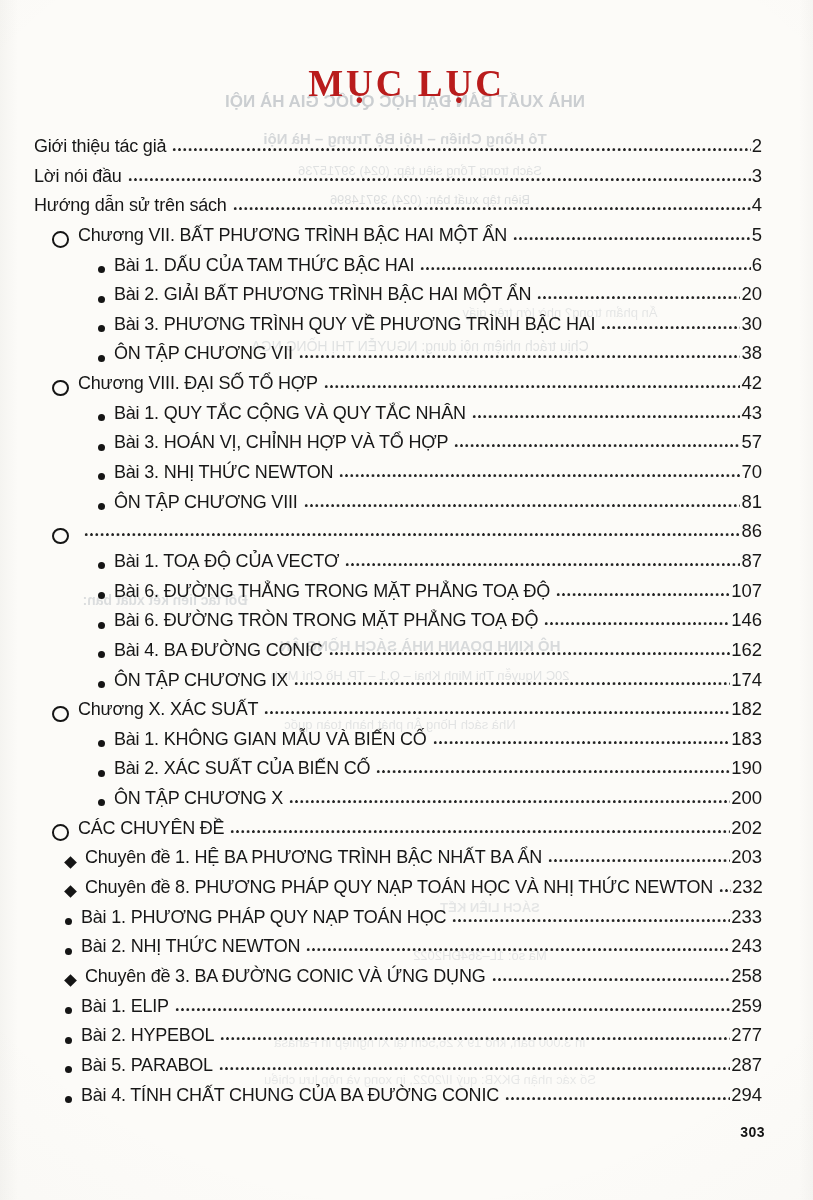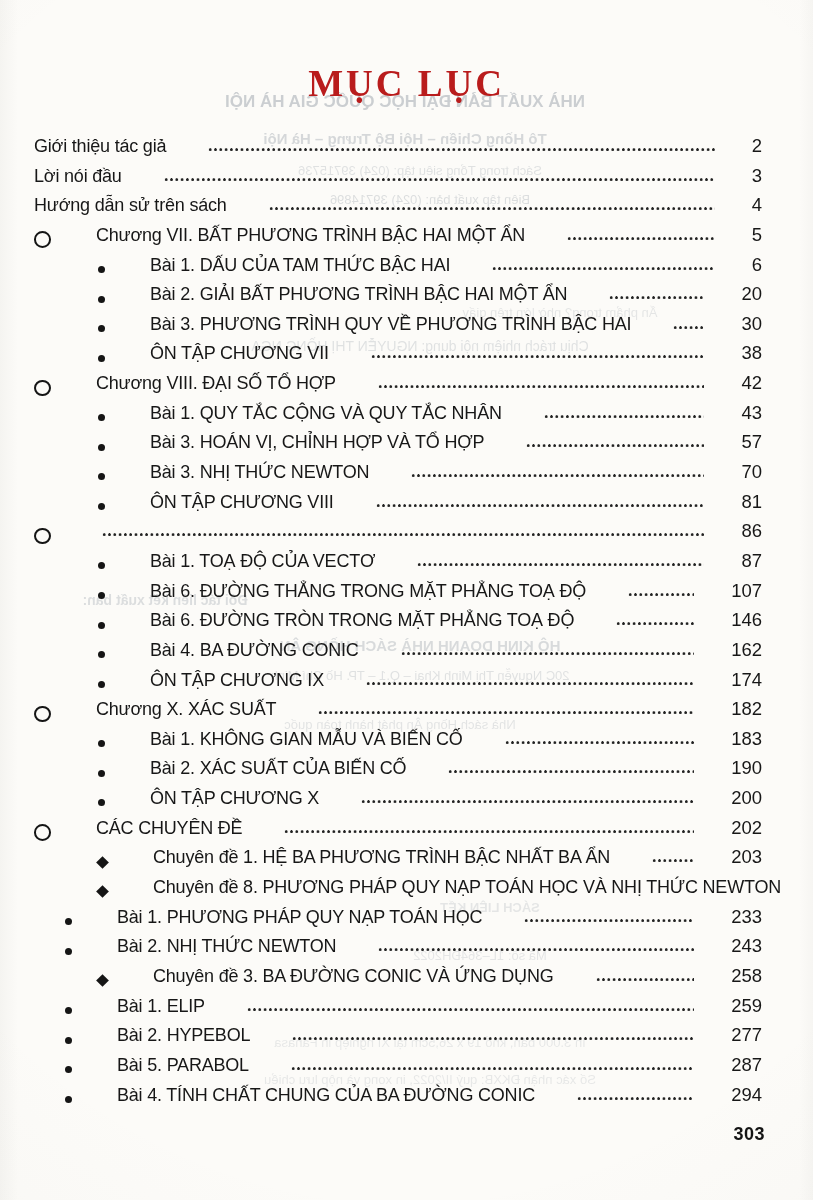--- a/index.html
+++ b/index.html
@@ -28,50 +28,49 @@
     text-align:center;
     font-family:"Liberation Serif", serif;
     font-weight:700;font-size:37px;letter-spacing:3px;color:#b91c1c;
   }
   .toc{position:absolute;top:135px;left:0;right:51px;}
   .toc-row{
     display:flex;align-items:baseline;
     height:29.65px;
     font-size:18px;color:#171717;letter-spacing:-0.2px;
     white-space:nowrap;
-    gap:36px;
   }
   .toc-row .label{flex:0 0 auto;}
   .toc-row .pageno{flex:0 0 auto;font-size:18.5px;letter-spacing:0;}
   .dots{
     flex:1 1 auto;height:5px;margin:0 1px 0 6px;min-width:12px;
     background-image:radial-gradient(circle at 2.2px 2.6px,#222 1.15px,rgba(0,0,0,0) 1.55px);
     background-size:5.3px 5px;background-repeat:repeat-x;background-position:left bottom;
   }
   .ind-0{padding-left:34px;}
-  .ind-ch{padding-left:34px;}
+  .ind-ch{padding-left:52px;}
   .ind-1{padding-left:98px;}
-  .ind-1d{padding-left:98px;}
+  .ind-1d{padding-left:66px;}
   .ind-2{padding-left:65px;}
   .b{display:inline-block;vertical-align:middle;flex:0 0 auto;}
   .b-circle{
     width:13px;height:12.5px;border:2.4px solid #151515;border-radius:50%;
     margin-right:9px;align-self:center;margin-top:2px;
   }
   .b-dot{
     width:7px;height:7px;border-radius:50%;background:#151515;
     margin-right:9px;align-self:center;margin-top:2px;
   }
   .b-diamond{
     width:9px;height:9px;background:#151515;transform:rotate(45deg);
     margin-right:10px;align-self:center;margin-top:2px;
   }
   .footer-page{
     position:absolute;top:1124px;right:48px;
-    font-size:18px;font-weight:600;color:#141414;letter-spacing:.5px;
+    font-size:14px;font-weight:600;color:#141414;letter-spacing:.5px;
   }
 </style>
 </head>
 <body>
 
 <div class="paper-shade"></div>
 <div class="ghost-layer" id="ghost-layer">
     <div class="ghost" style="left: 405px; top: 92px; font-size: 17px; opacity: 0.38; font-weight: 700;">NHÀ XUẤT BẢN ĐẠI HỌC QUỐC GIA HÀ NỘI</div>
     <div class="ghost" style="left: 405px; top: 130px; font-size: 15px; opacity: 0.3; font-weight: 700;">Tô Hồng Chiến – Hội Bộ Trưng – Hà Nội</div>
     <div class="ghost" style="left: 420px; top: 163px; font-size: 13px; opacity: 0.22;">Sách trong Tổng siêu tập: (024) 39715736</div>

